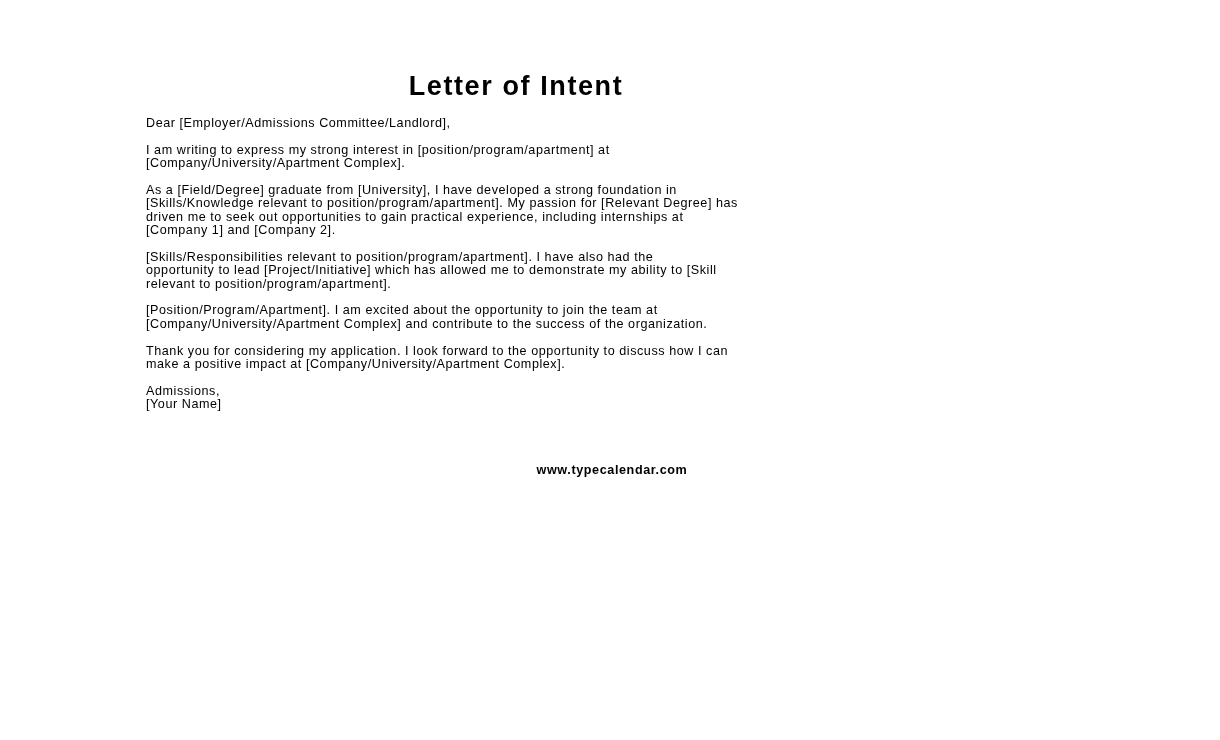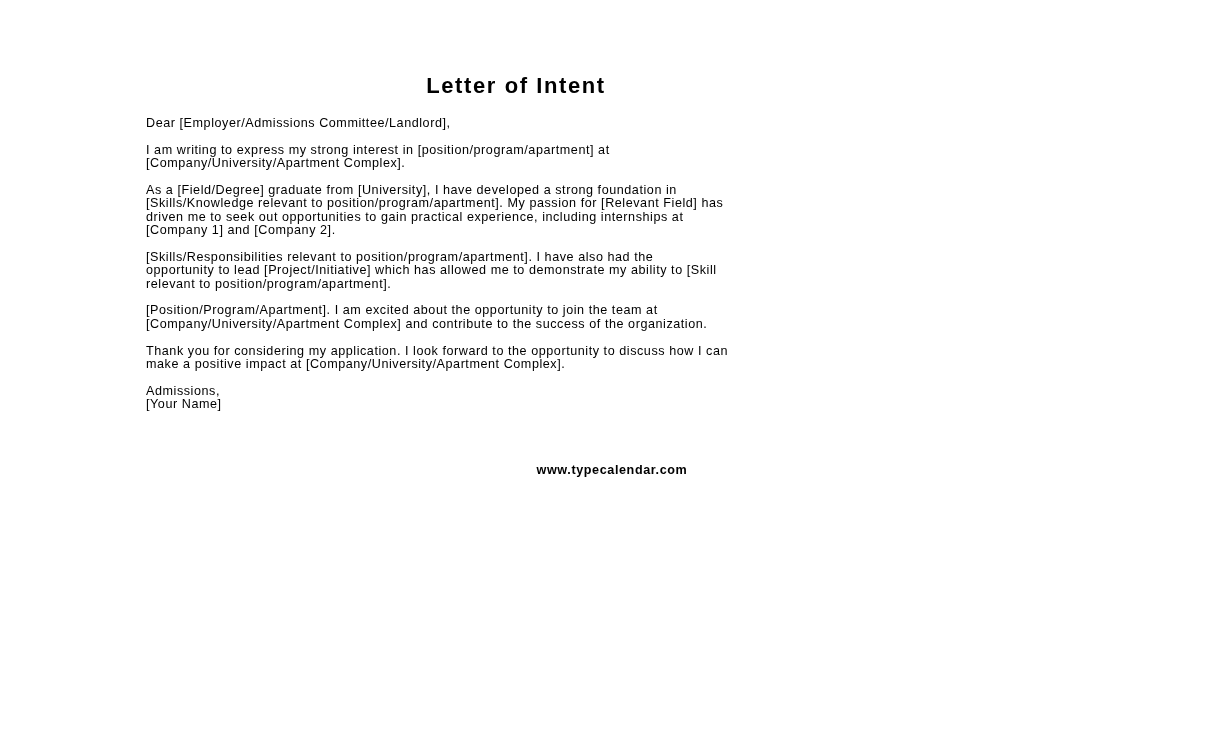--- a/index.html
+++ b/index.html
@@ -14,21 +14,21 @@
       overflow: hidden;
       color: #000000;
       font-family: "Liberation Sans", sans-serif;
     }
     .title {
       position: absolute;
       left: 0;
       width: 1032px;
       top: 70px;
       text-align: center;
-      font-size: 22px;
+      font-size: 27px;
       font-weight: bold;
       letter-spacing: 1.6px;
       line-height: 32px;
     }
     .body-text {
       position: absolute;
       left: 146px;
       top: 117px;
       width: 940px;
       font-size: 12.6px;
@@ -66,21 +66,21 @@
       <span class="line">Dear [Employer/Admissions Committee/Landlord],</span>
     </p>
 
     <p class="para">
       <span class="line">I am writing to express my strong interest in [position/program/apartment] at</span>
       <span class="line">[Company/University/Apartment Complex].</span>
     </p>
 
     <p class="para">
       <span class="line">As a [Field/Degree] graduate from [University], I have developed a strong foundation in</span>
-      <span class="line">[Skills/Knowledge relevant to position/program/apartment]. My passion for [Relevant Field] has</span>
+      <span class="line">[Skills/Knowledge relevant to position/program/apartment]. My passion for [Relevant Degree] has</span>
       <span class="line">driven me to seek out opportunities to gain practical experience, including internships at</span>
       <span class="line">[Company 1] and [Company 2].</span>
     </p>
 
     <p class="para">
       <span class="line">[Skills/Responsibilities relevant to position/program/apartment]. I have also had the</span>
       <span class="line">opportunity to lead [Project/Initiative] which has allowed me to demonstrate my ability to [Skill</span>
       <span class="line">relevant to position/program/apartment].</span>
     </p>
 

